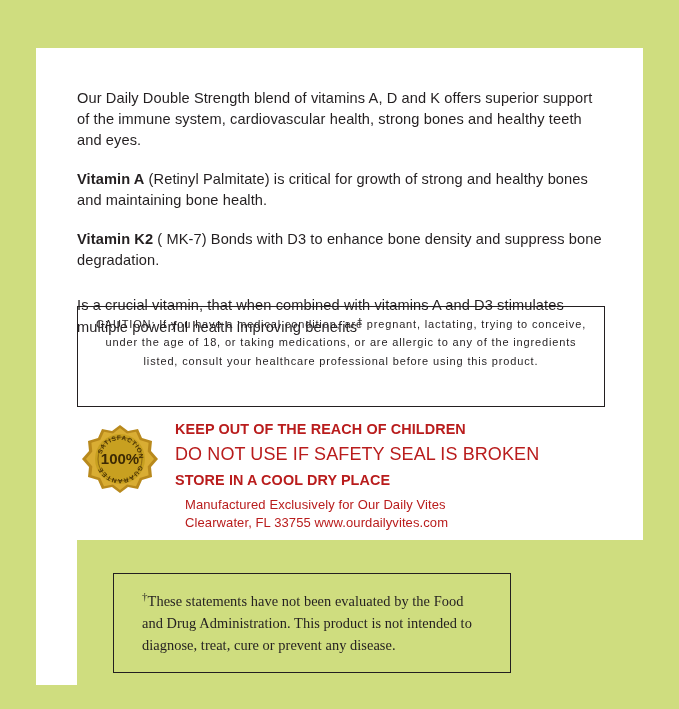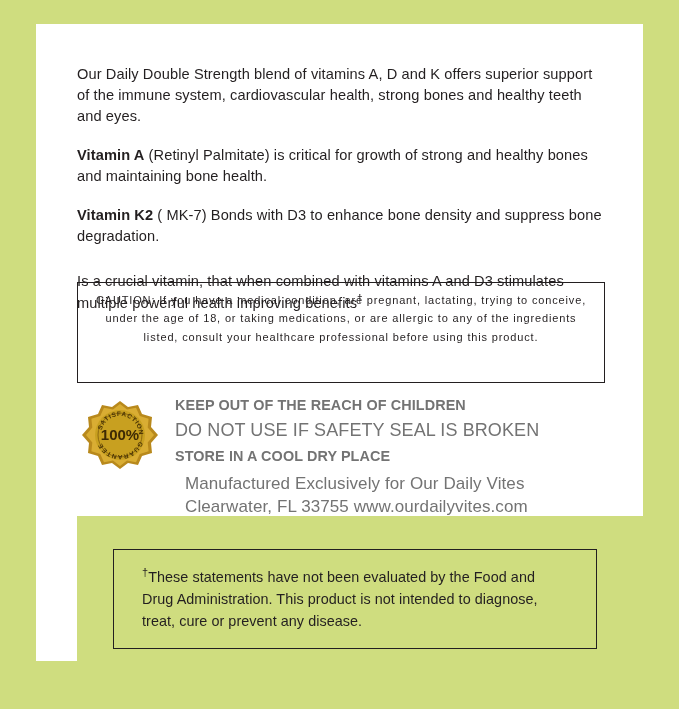--- a/index.html
+++ b/index.html
@@ -7,21 +7,21 @@
   body {
     width: 679px;
     height: 709px;
     background: #cfdd7f;
     font-family: "Liberation Sans", sans-serif;
     overflow: hidden;
   }
   .label-panel {
     position: absolute;
     left: 36px;
-    top: 24px;
+    top: 48px;
     width: 607px;
     height: 637px;
     background: #ffffff;
   }
   .body-copy {
     position: absolute;
     left: 41px;
     top: 40px;
     width: 528px;
     color: #231f20;
@@ -69,61 +69,62 @@
     width: 86px;
     height: 74px;
   }
   .seal svg { display: block; }
 
   .seal-copy {
     position: absolute;
     left: 98px;
     top: 0px;
     width: 430px;
-    color: #737373;
+    color: #b91c1c;
   }
   .line-strong {
     font-size: 14.4px;
     font-weight: bold;
     line-height: 1.33;
     margin: 0;
     letter-spacing: 0.1px;
   }
   .line-plain {
     font-size: 18px;
     line-height: 1.33;
     margin: 0;
     letter-spacing: 0.1px;
   }
   .line-indent {
-    font-size: 17px;
+    font-size: 13px;
     line-height: 1.36;
     margin: 0;
     padding-left: 10px;
     letter-spacing: 0.1px;
   }
   .mt4 { margin-top: 4px; }
   .mt6 { margin-top: 6px; }
 
   .footnote-outer {
     position: absolute;
     left: 41px;
     top: 492px;
     width: 566px;
     height: 145px;
     background: #cfdd7f;
   }
   .footnote-box {
     position: absolute;
     left: 36px;
     top: 33px;
-    width: 484px;
+    width: 398px;
     height: 100px;
     border: 1.4px solid #231f20;
     padding: 14px 28px 4px 28px;
+    font-family: Liberation Serif, serif;
   }
   .footnote-text {
     font-size: 14.4px;
     line-height: 1.52;
     color: #231f20;
     margin: 0;
     letter-spacing: 0.05px;
   }
   .footnote-text .sup { font-size: 11px; }
 </style>

